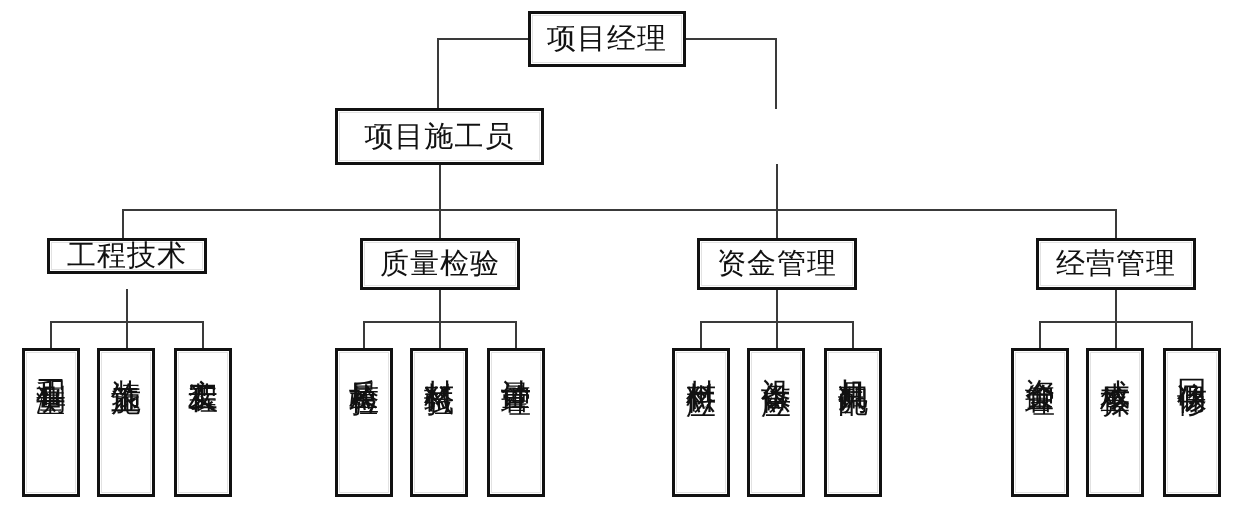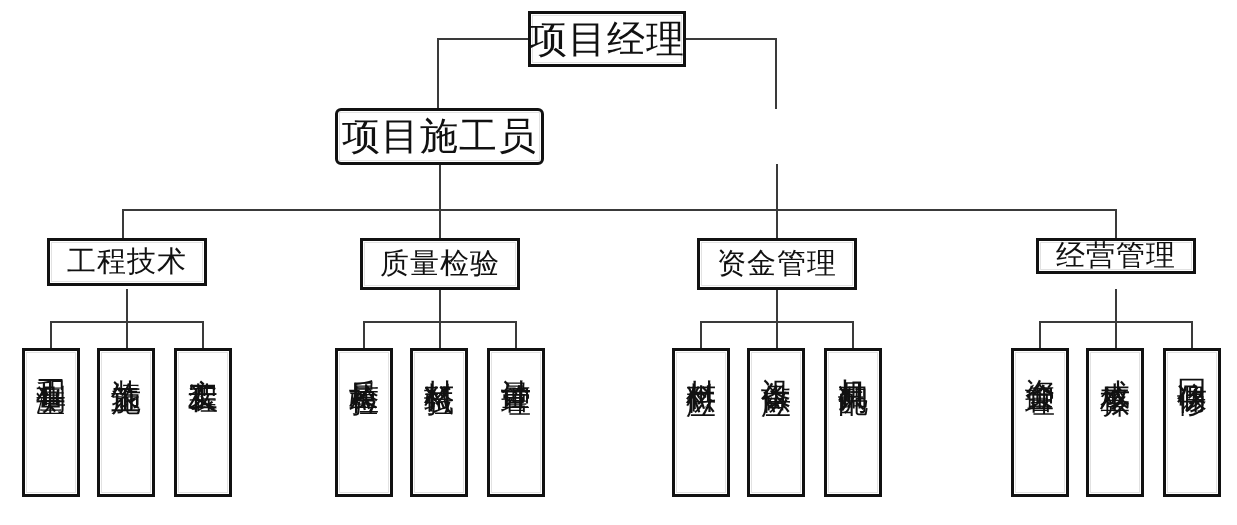--- a/index.html
+++ b/index.html
@@ -50,21 +50,21 @@
     z-index: 1;
     display: block;
     white-space: nowrap;
   }
   
   .node.horiz .label {
     font-size: 29px;
     letter-spacing: 1px;
   }
   .node.lvl1 .label,
-  .node.lvl2 .label { font-size: 38px; }
+  .node.lvl2 .label { font-size: 29px; }
   .node.lvl3 .label { font-size: 29px; }
 
   
   .node.vert {
     align-items: flex-start;
     justify-content: center;
     padding-top: 4px;
   }
   .node.vert .label {
     writing-mode: vertical-rl;
@@ -112,34 +112,34 @@
 
   <div class="line v" style="left:1115px; top:289px; height:60px;"></div>
   <div class="line h" style="left:1039px; top:321px; width:153px;"></div>
   <div class="line v" style="left:1039px; top:321px; height:28px;"></div>
   <div class="line v" style="left:1191px; top:321px; height:28px;"></div>
 
   <div class="node horiz lvl1" style="left:528px; top:11px; width:158px; height:56px;">
     <span class="label">项目经理</span>
   </div>
 
-  <div class="node horiz lvl2" style="left:335px; top:108px; width:209px; height:57px;border-radius:6px;">
+  <div class="node horiz lvl2" style="left:335px; top:108px; width:209px; height:57px;">
     <span class="label">项目施工员</span>
   </div>
 
-  <div class="node horiz lvl3" style="left:47px; top:238px; width:160px; height:48px;">
+  <div class="node horiz lvl3" style="left:47px; top:238px; width:160px; height:36px;">
     <span class="label">工程技术</span>
   </div>
   <div class="node horiz lvl3" style="left:360px; top:238px; width:160px; height:52px;">
     <span class="label">质量检验</span>
   </div>
   <div class="node horiz lvl3" style="left:697px; top:238px; width:160px; height:52px;">
     <span class="label">资金管理</span>
   </div>
-  <div class="node horiz lvl3" style="left:1036px; top:238px; width:160px; height:36px;">
+  <div class="node horiz lvl3" style="left:1036px; top:238px; width:160px; height:52px;">
     <span class="label">经营管理</span>
   </div>
 
   <div class="node vert" style="left:22px; top:348px; width:58px; height:149px;">
     <span class="label">工程测量</span>
   </div>
   <div class="node vert" style="left:97px; top:348px; width:58px; height:149px;">
     <span class="label">装饰施工</span>
   </div>
   <div class="node vert" style="left:174px; top:348px; width:58px; height:149px;">

